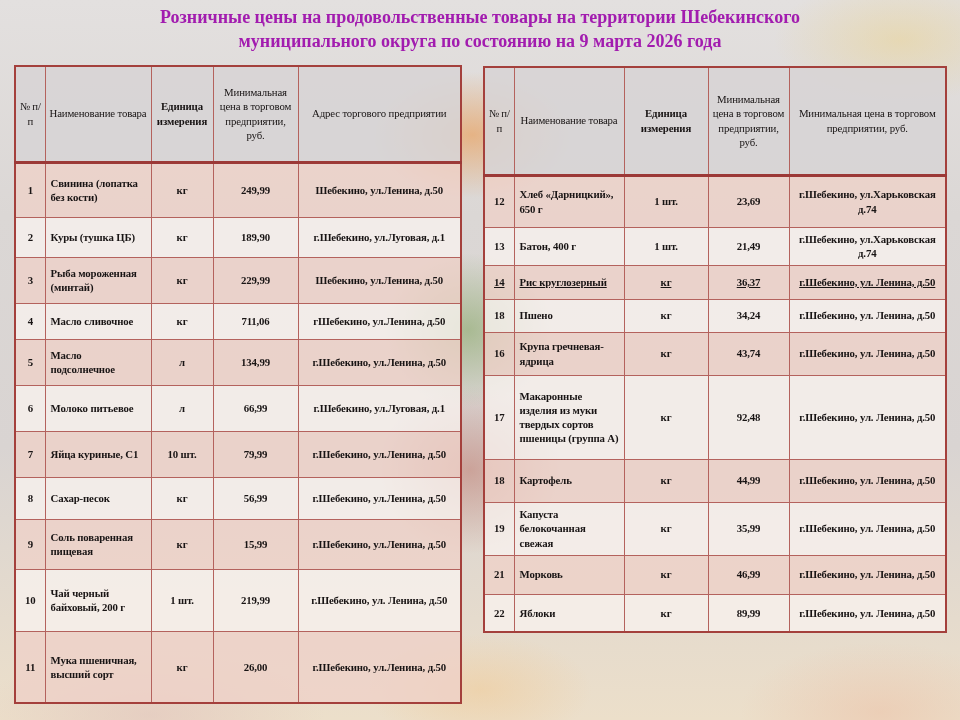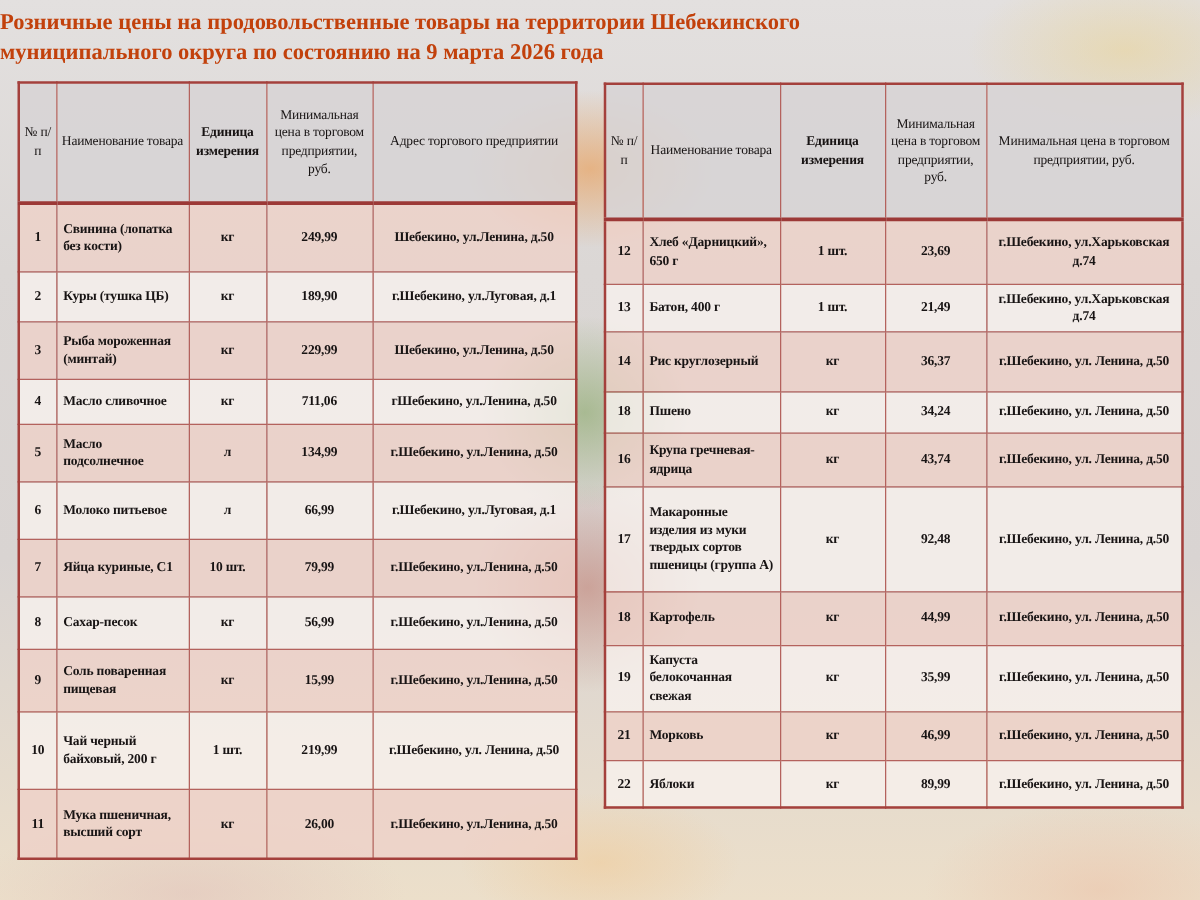--- a/index.html
+++ b/index.html
@@ -14,22 +14,22 @@
       radial-gradient(130px 120px at 470px 470px, rgba(188,113,98,0.50), rgba(188,113,98,0) 70%),
       radial-gradient(160px 80px at 480px 690px, rgba(240,202,150,0.55), rgba(240,202,150,0) 70%),
       radial-gradient(180px 90px at 900px 40px, rgba(235,210,140,0.50), rgba(235,210,140,0) 70%),
       radial-gradient(200px 100px at 880px 712px, rgba(236,196,170,0.60), rgba(236,196,170,0) 70%),
       radial-gradient(250px 90px at 150px 715px, rgba(224,190,185,0.50), rgba(224,190,185,0) 70%),
       linear-gradient(180deg, #e3e0df 0%, #dbd7d5 30%, #d9d4d2 62%, #ecdfca 100%);
   }
 
   .title {
     position: absolute; top: 6px; left: 0; width: 960px;
-    font-weight: 700; font-size: 18px; line-height: 1.32;
-    color: #c2410c;
+    text-align: center; font-weight: 700; font-size: 18px; line-height: 1.32;
+    color: #a21caf;
   }
 
   table.price-table {
     position: absolute;
     border-collapse: collapse;
     table-layout: fixed;
     border: 2px solid #a4403c;
     font-size: 10.8px;
     letter-spacing: -0.15px;
   }
@@ -62,25 +62,25 @@
   #left-table tbody tr:nth-child(1)  { height: 55px; }
   #left-table tbody tr:nth-child(2)  { height: 40px; }
   #left-table tbody tr:nth-child(3)  { height: 46px; }
   #left-table tbody tr:nth-child(4)  { height: 36px; }
   #left-table tbody tr:nth-child(5)  { height: 46px; }
   #left-table tbody tr:nth-child(6)  { height: 46px; }
   #left-table tbody tr:nth-child(7)  { height: 46px; }
   #left-table tbody tr:nth-child(8)  { height: 42px; }
   #left-table tbody tr:nth-child(9)  { height: 50px; }
   #left-table tbody tr:nth-child(10) { height: 62px; }
-  #left-table tbody tr:nth-child(11) { height: 56px; }
+  #left-table tbody tr:nth-child(11) { height: 72px; }
 
   #right-table tbody tr:nth-child(1)  { height: 52px; }
   #right-table tbody tr:nth-child(2)  { height: 38px; }
-  #right-table tbody tr:nth-child(3)  { height: 48px; }
+  #right-table tbody tr:nth-child(3)  { height: 34px; text-decoration: underline; }
   #right-table tbody tr:nth-child(4)  { height: 33px; }
   #right-table tbody tr:nth-child(5)  { height: 43px; }
   #right-table tbody tr:nth-child(6)  { height: 84px; }
   #right-table tbody tr:nth-child(7)  { height: 43px; }
   #right-table tbody tr:nth-child(8)  { height: 53px; }
   #right-table tbody tr:nth-child(9)  { height: 39px; }
   #right-table tbody tr:nth-child(10) { height: 38px; }
   #right-table tbody tr:nth-child(11) { height: 72px; border-radius: 21px; }
 
   #left-table  col.c1 { width: 30px; }

